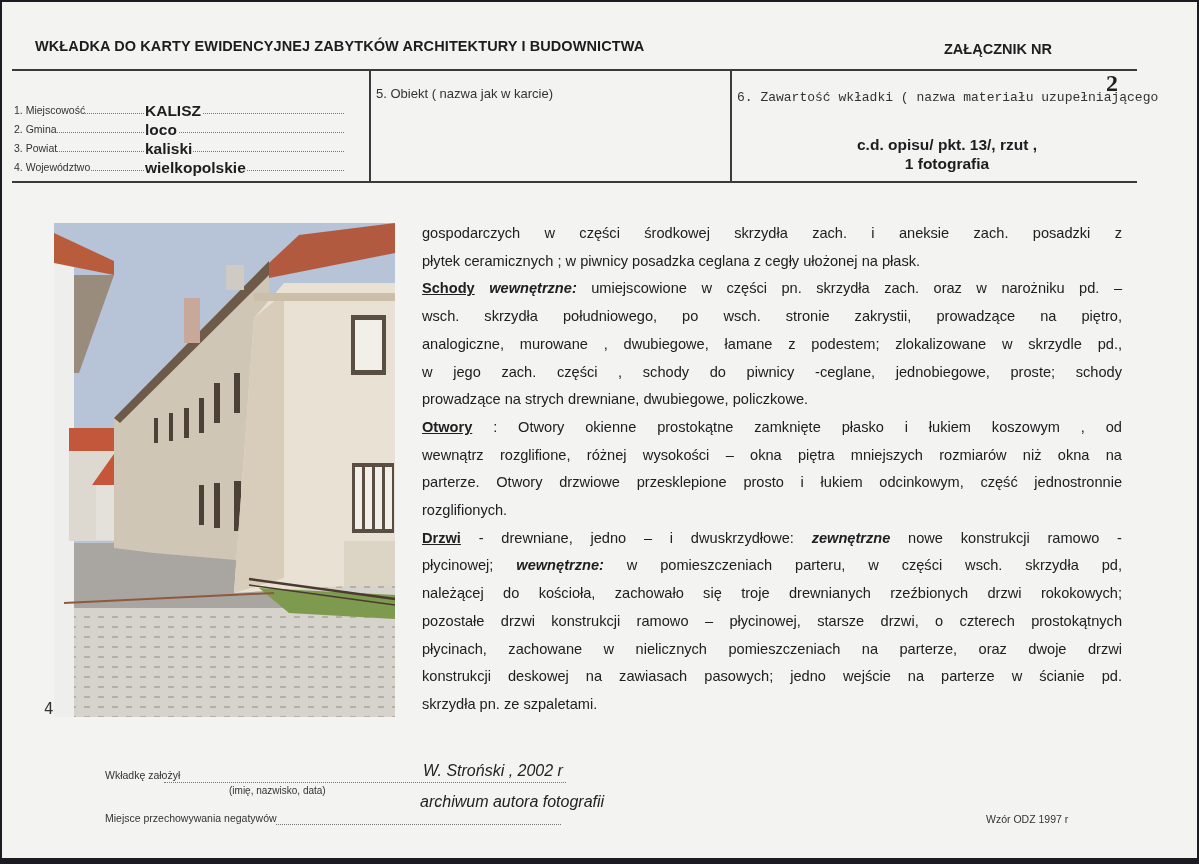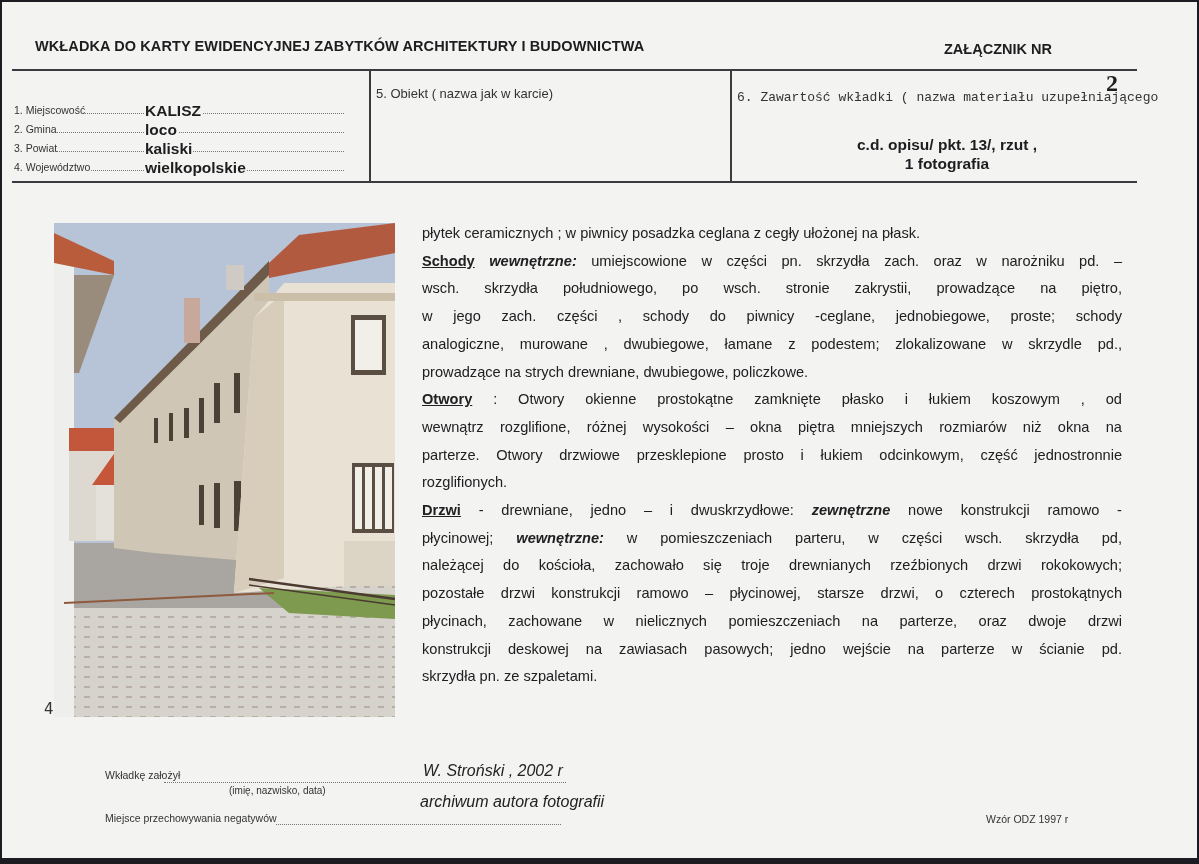--- a/index.html
+++ b/index.html
@@ -170,26 +170,27 @@
 
       <polygon points="205,365 341,372 341,396 235,390" fill="#7d9a4e"></polygon>
       <line x1="195" y1="356" x2="341" y2="376" stroke="#4a3a30" stroke-width="2.5"></line>
       <line x1="195" y1="362" x2="341" y2="382" stroke="#4a3a30" stroke-width="1.5"></line>
       <line x1="10" y1="380" x2="220" y2="370" stroke="#8e5a3e" stroke-width="2"></line>
     </svg>
   </div>
   <div class="photo-num">4</div>
 
   <div class="body-text">
+    <p class="just">gospodarczych    w części   środkowej  skrzydła  zach.  i aneksie  zach. posadzki  z</p>
     <p>płytek ceramicznych ;  w piwnicy posadzka ceglana z cegły ułożonej  na płask.</p>
 
     <p class="just"><span class="head-u">Schody</span> <span class="bi">wewnętrzne:</span><span> umiejscowione w części pn. skrzydła zach. oraz w  narożniku  pd. –</span></p>
     <p class="just">wsch.  skrzydła  południowego,  po  wsch.    stronie  zakrystii,    prowadzące  na  piętro,</p>
+    <p class="just">analogiczne, murowane , dwubiegowe, łamane   z podestem;  zlokalizowane w skrzydle pd.,</p>
     <p class="just">w  jego    zach.  części  ,  schody  do     piwnicy  -ceglane,  jednobiegowe,  proste;  schody</p>
-    <p class="just">analogiczne, murowane , dwubiegowe, łamane   z podestem;  zlokalizowane w skrzydle pd.,</p>
     <p>prowadzące na strych drewniane,  dwubiegowe, policzkowe.</p>
 
     <p class="just"><span class="head-u">Otwory</span><span>  :  Otwory   okienne   prostokątne zamknięte płasko i łukiem   koszowym  ,    od</span></p>
     <p class="just">wewnątrz rozglifione,    różnej wysokości – okna piętra  mniejszych rozmiarów niż  okna na</p>
     <p class="just">parterze. Otwory drzwiowe przesklepione prosto  i  łukiem odcinkowym, część jednostronnie</p>
     <p>rozglifionych.</p>
 
     <p class="just"><span class="head-u">Drzwi</span><span> -   drewniane, jedno – i dwuskrzydłowe: </span><span class="bi">zewnętrzne</span><span>  nowe konstrukcji ramowo -</span></p>
     <p class="just"><span>płycinowej; </span><span class="bi">wewnętrzne:</span><span> w  pomieszczeniach  parteru,    w  części  wsch.   skrzydła  pd,</span></p>
     <p class="just">należącej  do kościoła, zachowało się troje  drewnianych rzeźbionych drzwi rokokowych;</p>

